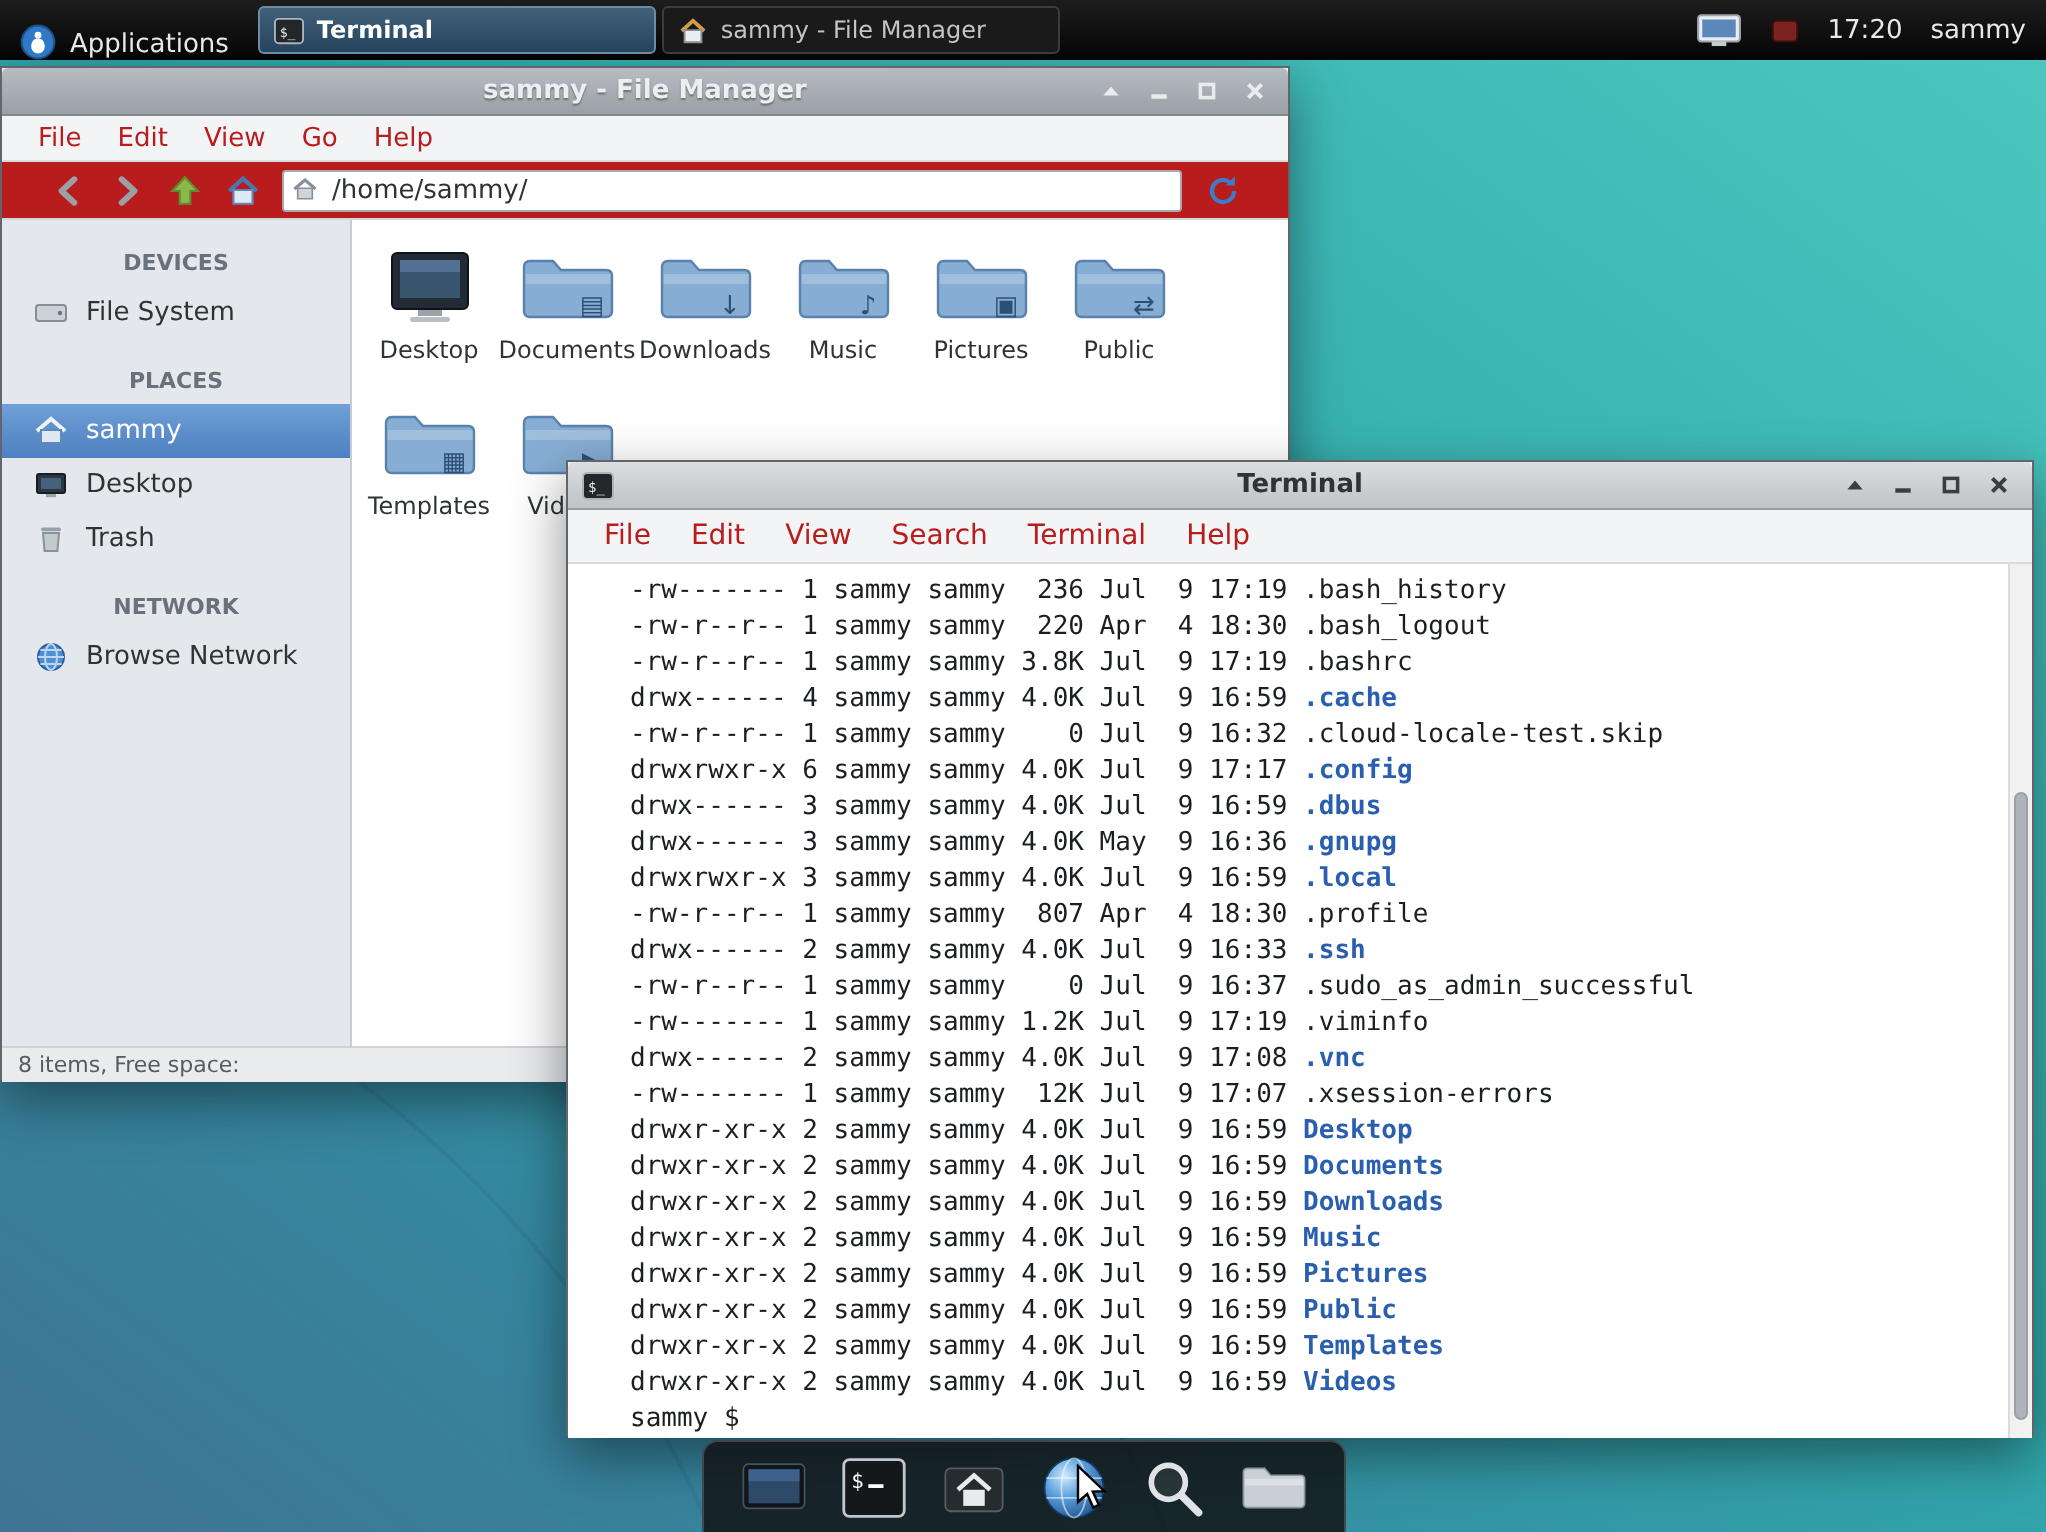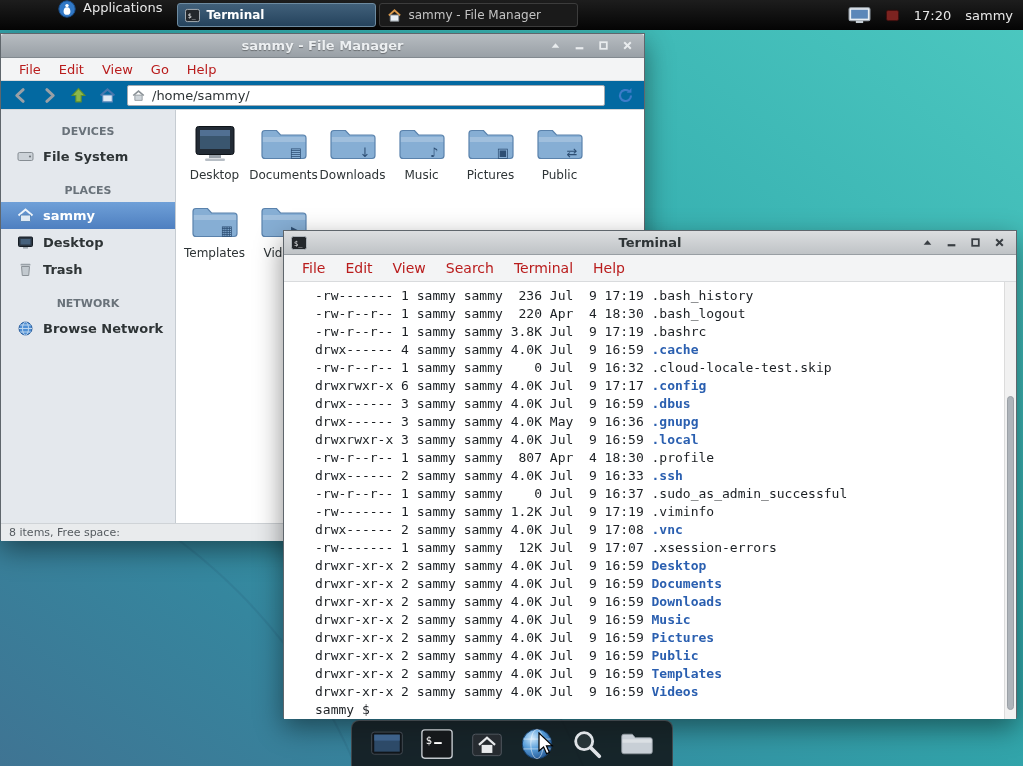--- a/index.html
+++ b/index.html
@@ -8,21 +8,21 @@
     background:linear-gradient(to bottom left,#4cc8c0 0%,#31a9ac 45%,#35869e 78%,#3f7493 100%);}
   .wp-arc{position:absolute;border-radius:50%;border:2px solid rgba(30,70,100,0.18);}
   .arc1{width:1400px;height:1400px;left:-760px;top:340px;}
   .arc2{width:1100px;height:1100px;left:-700px;top:430px;border-color:rgba(30,70,100,0.13);}
   .icon{display:inline-block;line-height:0;}
   .icon svg{width:100%;height:100%;display:block;}
 
   
   .panel{position:absolute;top:0;left:0;right:0;height:30px;z-index:50;
     background:linear-gradient(#1d1d1d,#040404);display:flex;align-items:center;color:#e8e8e8;font-size:13px;}
-  .app-button{display:flex;align-items:flex-start;gap:7px;padding:0 10px;height:100%;margin-left:48px;}
+  .app-button{display:flex;align-items:flex-end;gap:7px;padding:0 10px;height:100%;}
   .app-icon{width:18px;height:18px;}
   .winbuttons{display:flex;gap:3px;margin-left:5px;align-items:center;}
   .winbutton{display:flex;align-items:center;gap:6px;width:199px;height:24px;padding:0 7px;
     border:1px solid #3c3c3c;background:#1a1a1a;color:#c4c4c4;border-radius:3px;overflow:hidden;white-space:nowrap;}
   .winbutton.active{background:linear-gradient(#41607a,#25435d);border-color:#6d8ba1;color:#fff;}
   .winbutton.active .wb-label{font-weight:bold;}
   .wb-icon{width:15px;height:15px;flex:none;}
   .wb-label{font-size:12px;overflow:hidden;text-overflow:ellipsis;}
   .panel-right{margin-left:auto;display:flex;align-items:center;gap:14px;padding-right:10px;}
   .tray-display{width:23px;height:19px;}
@@ -45,34 +45,34 @@
   .term .wbtn{color:#393e43;}
   .term-title-icon{position:absolute;left:7px;top:4px;width:16px;height:16px;}
 
   .menubar{display:flex;align-items:center;background:#f3f4f5;border-bottom:1px solid #d9dbdd;}
   .fm .menubar{height:23px;padding-left:9px;}
   .term .menubar{height:27px;padding-left:8px;}
   .menu-item{padding:0 9px;font-size:13px;color:#b91c1c;}
   .term .menu-item{font-size:14px;padding:0 10px;}
 
   
-  .toolbar{height:29px;display:flex;align-items:center;gap:3px;background:#0369a1;border-bottom:1px solid #d4d6d8;padding:0 6px;}
+  .toolbar{height:29px;display:flex;align-items:center;gap:3px;background:#b91c1c;border-bottom:1px solid #d4d6d8;padding:0 20px;}
   .tb-btn{width:26px;height:22px;display:flex;align-items:center;justify-content:center;border-radius:3px;}
   .tb-btn svg{width:17px;height:17px;}
   .pathwrap{flex:1;position:relative;margin:0 4px;}
   .pathfield{width:100%;height:21px;border:1px solid #a5abb1;border-radius:2px;background:#fff;
     font-size:13px;color:#2e3436;padding:0 6px 0 24px;font-family:"DejaVu Sans","Liberation Sans",sans-serif;outline:none;}
   .path-home{position:absolute;left:5px;top:4px;width:13px;height:13px;}
 
   
   .fm-body{display:flex;height:413px;background:#fff;}
   .fm-sidebar{width:175px;background:#e4e8ed;border-right:1px solid #c6ccd2;padding-top:10px;overflow:hidden;text-align:center;}
   .sb-section{margin-bottom:9px;}
   .sb-header{font-size:11px;font-weight:bold;color:#69727a;padding:5px 12px;}
-  .sb-item{display:flex;align-items:center;gap:9px;height:27px;padding-left:16px;font-size:13px;color:#2e3436;font-weight:bold;}
+  .sb-item{display:flex;align-items:center;gap:9px;height:27px;padding-left:16px;font-size:13px;color:#2e3436;}
   .sb-item.selected{background:linear-gradient(#6fa0d8,#4e7fc0);color:#fff;}
   .sb-icon{width:17px;height:17px;flex:none;}
   .fm-files{flex:1;padding:8px 0 0 4px;display:flex;flex-wrap:wrap;align-content:flex-start;}
   .file-cell{width:69px;height:78px;display:flex;flex-direction:column;align-items:center;padding-top:6px;}
   .file-icon{width:48px;height:40px;}
   .file-label{font-size:12px;color:#2e3436;margin-top:4px;}
   .statusbar{height:18px;background:#e9ebed;border-top:1px solid #cfd3d7;font-size:11px;color:#555b60;
     display:flex;align-items:center;padding-left:8px;}
 
   

